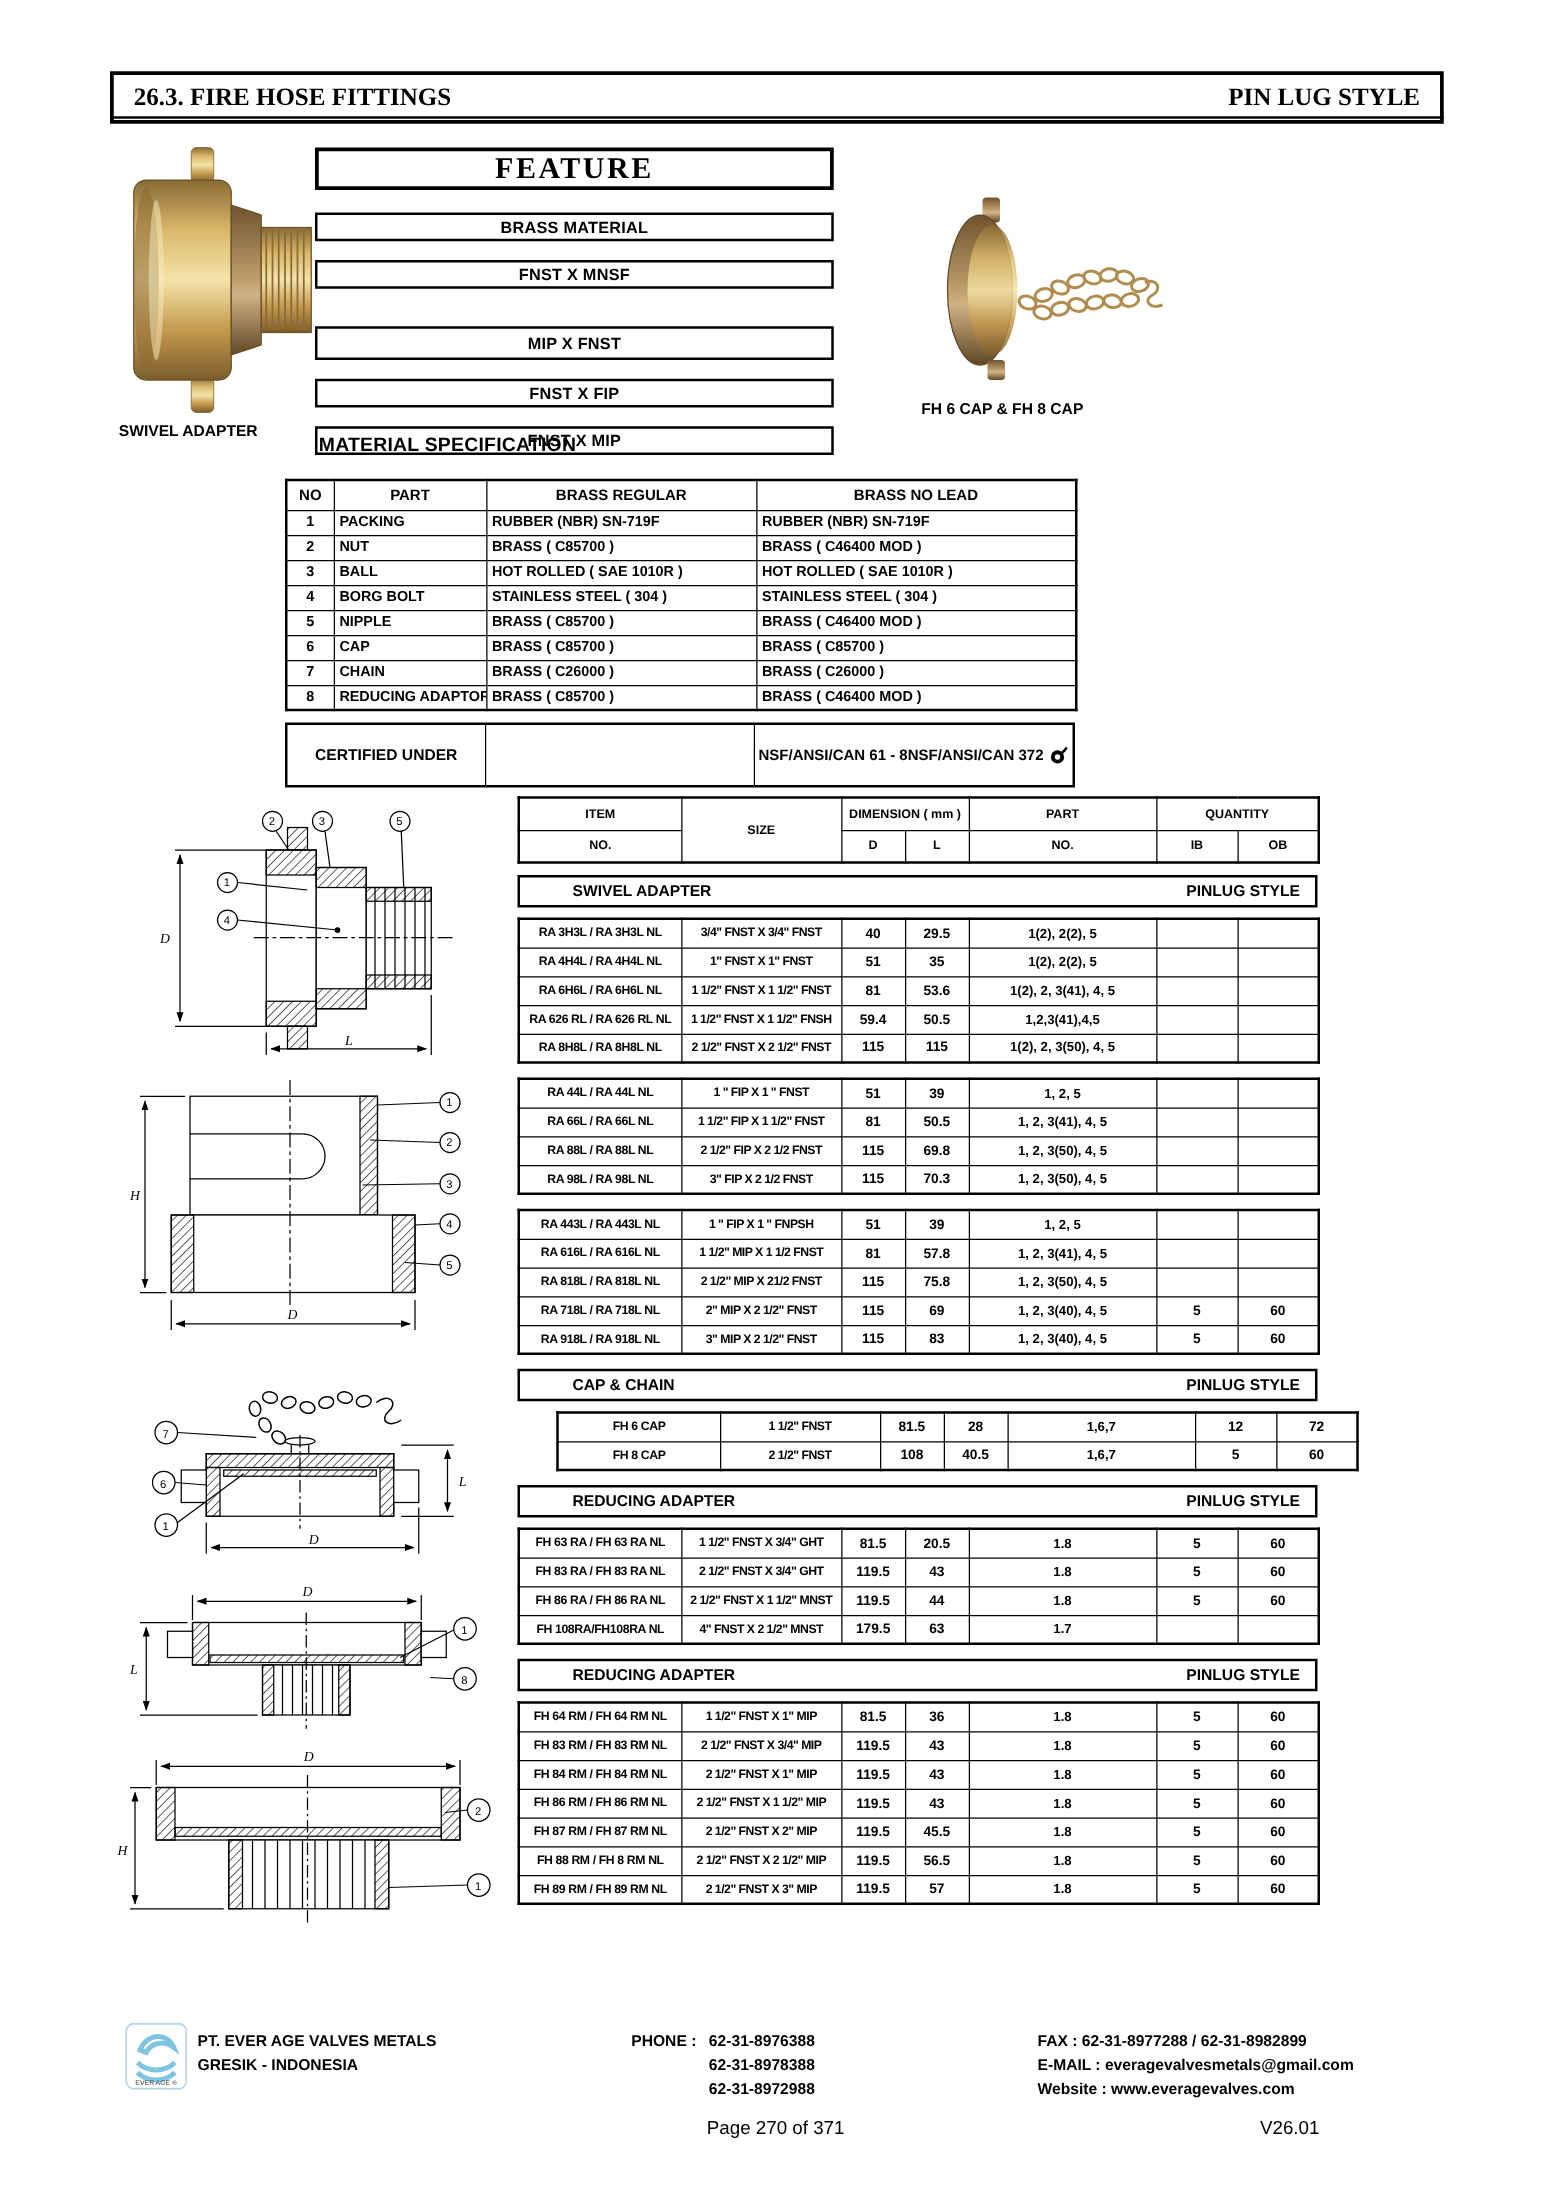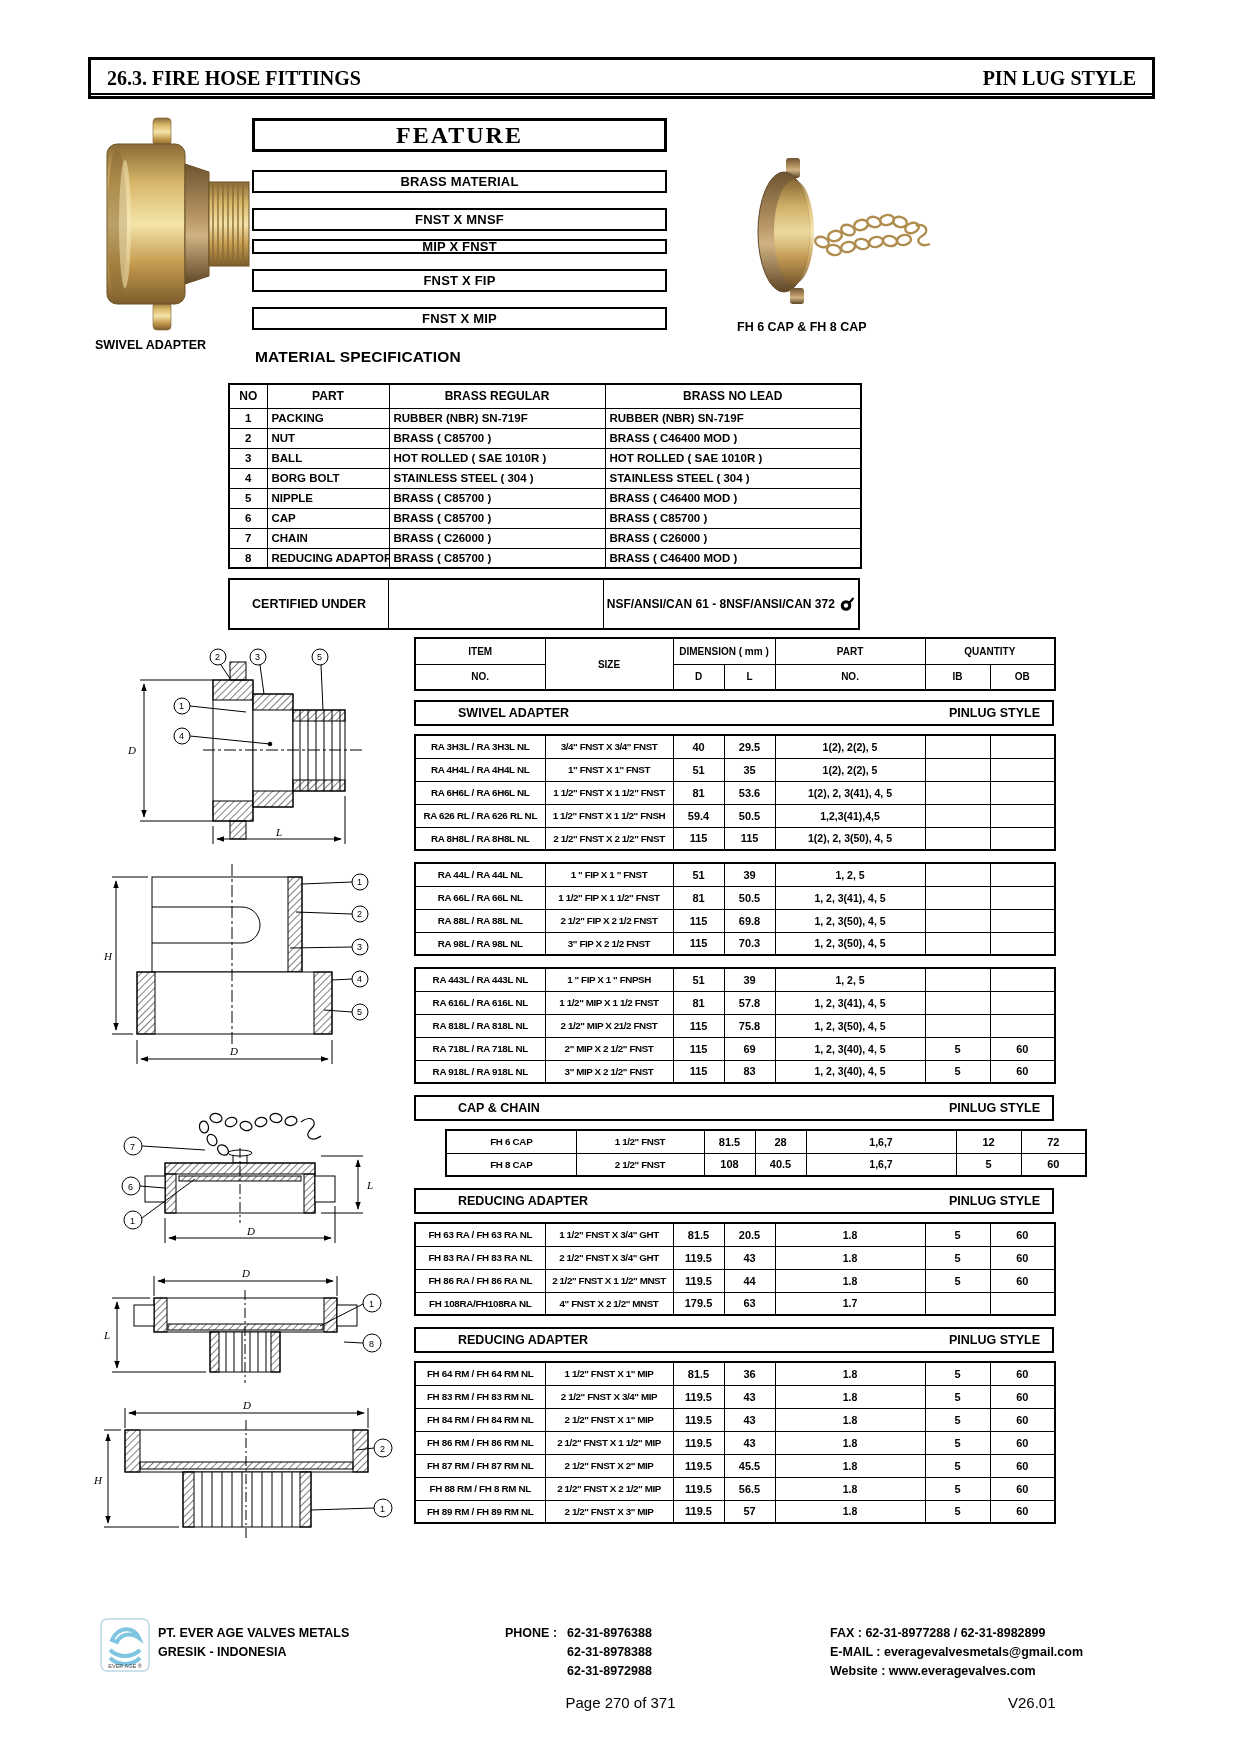--- a/index.html
+++ b/index.html
@@ -148,21 +148,21 @@
     <ellipse cx="166" cy="90" rx="7" ry="5" transform="rotate(-12 166 90)"></ellipse>
     <path d="M178,76 c10,-4 14,6 6,10 c-8,4 -2,12 8,8"></path>
   </g>
 </svg>
 <div class="abs caption" style="left:737px; top:320px;">FH 6 CAP &amp; FH 8 CAP</div>
 
 <div class="abs" style="left:252px; top:118px; width:415px;">
   <div class="feature-title" style="height:34px;">FEATURE</div>
   <div class="feature-item" style="margin-top:18px; height:23px;">BRASS MATERIAL</div>
   <div class="feature-item" style="margin-top:15px; height:23px;">FNST X MNSF</div>
-  <div class="feature-item" style="margin-top:8px; height:15px;">MIP X FNST</div>
+  <div class="feature-item" style="margin-top:30px; height:27px;">MIP X FNST</div>
   <div class="feature-item" style="margin-top:15px; height:23px;">FNST X FIP</div>
   <div class="feature-item" style="margin-top:15px; height:23px;">FNST X MIP</div>
 </div>
 
 <div class="abs sec-title" style="left:255px; top:348px;">MATERIAL SPECIFICATION</div>
 
 <table class="abs spec-table" style="left:228px; top:383px;">
   <colgroup>
       <col style="width:38px">
       <col style="width:122px">

